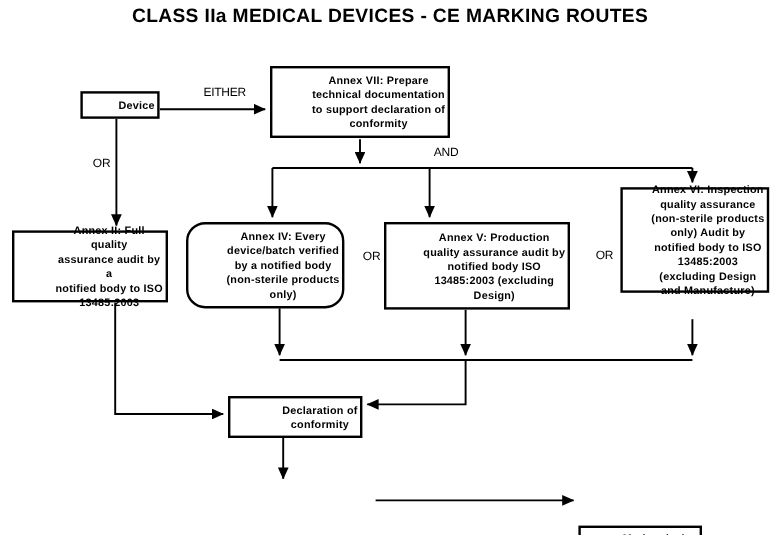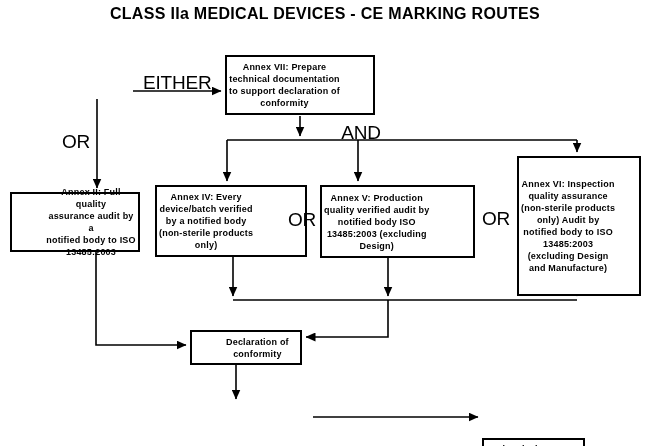--- a/index.html
+++ b/index.html
@@ -20,46 +20,46 @@
     font-weight: bold;
     letter-spacing: 0.3px;
   }
   svg.wires { position: absolute; left: 0; top: 0; }
   .node {
     position: absolute;
     border: 2px solid #000000;
     background: #ffffff;
     display: flex;
     align-items: center;
-    justify-content: flex-start;
+    justify-content: flex-end;
     box-sizing: border-box;
     text-align: center;
   }
   .box-label {
     white-space: pre-line;
     font-size: 9px;
     font-weight: bold;
     line-height: 12px;
     letter-spacing: 0.2px;
     padding: 0 2px;
   }
   .connector-label {
     position: absolute;
-    font-size: 19px;
+    font-size: 10px;
     font-weight: normal;
     letter-spacing: -0.2px;
-    text-align: center;
+    text-align: right;
   }
   
   #node-device      { left: 67px;  top: 76px;  width: 66px;  height: 23px; }
   #node-annex-vii   { left: 225px; top: 55px;  width: 150px; height: 60px; }
   #node-annex-ii    { left: 10px;  top: 192px; width: 130px; height: 60px; padding-left: 32px; }
-  #node-annex-iv    { left: 155px; top: 185px; width: 152px; height: 72px; }
+  #node-annex-iv    { left: 155px; top: 185px; width: 132px; height: 72px; border-radius: 16px; }
   #node-annex-v     { left: 320px; top: 185px; width: 155px; height: 73px; }
-  #node-annex-vi    { left: 517px; top: 156px; width: 124px; height: 140px; }
+  #node-annex-vi    { left: 517px; top: 156px; width: 124px; height: 88px; }
   #node-declaration { left: 190px; top: 330px; width: 112px; height: 35px; padding-left: 32px; }
   #node-apply-ce    { left: 183px; top: 403px; width: 130px; height: 34px; }
   #node-market      { left: 482px; top: 403px; width: 103px; height: 22px; margin-top: 35px; }
   
   #label-either    { left: 143px; top: 72px;  width: 62px; }
   #label-or-device { left: 60px;  top: 131px; width: 32px; }
   #label-and       { left: 316px; top: 122px; width: 42px; margin-left: 24px; }
   #label-or-iv-v   { left: 287px; top: 209px; width: 30px; }
   #label-or-v-vi   { left: 481px; top: 208px; width: 30px; }
 </style>
@@ -88,20 +88,23 @@
       <path d="M388,258 V296" marker-end="url(#ah)"></path>
       <path d="M577,266 V296" marker-end="url(#ah)"></path>
       <path d="M233,300 H577"></path>
       <path d="M388,300 V337 H306" marker-end="url(#ah)"></path>
       <path d="M96,252 V345 H186" marker-end="url(#ah)"></path>
       <path d="M236,365 V399" marker-end="url(#ah)"></path>
       <path d="M313,417 H478" marker-end="url(#ah)"></path>
     </g>
   </svg>
 
+  <div class="node" id="node-device">
+    <span class="box-label">Device</span>
+  </div>
 
   <div class="node" id="node-annex-vii">
     <span class="box-label">Annex VII: Prepare
 technical documentation
 to support declaration of
 conformity</span>
   </div>
 
   <div class="node" id="node-annex-ii">
     <span class="box-label">Annex II: Full quality
@@ -113,21 +116,21 @@
   <div class="node" id="node-annex-iv">
     <span class="box-label">Annex IV: Every
 device/batch verified
 by a notified body
 (non-sterile products
 only)</span>
   </div>
 
   <div class="node" id="node-annex-v">
     <span class="box-label">Annex V: Production
-quality verified audit by
+quality assurance audit by
 notified body ISO
 13485:2003 (excluding
 Design)</span>
   </div>
 
   <div class="node" id="node-annex-vi">
     <span class="box-label">Annex VI: Inspection
 quality assurance
 (non-sterile products
 only) Audit by

